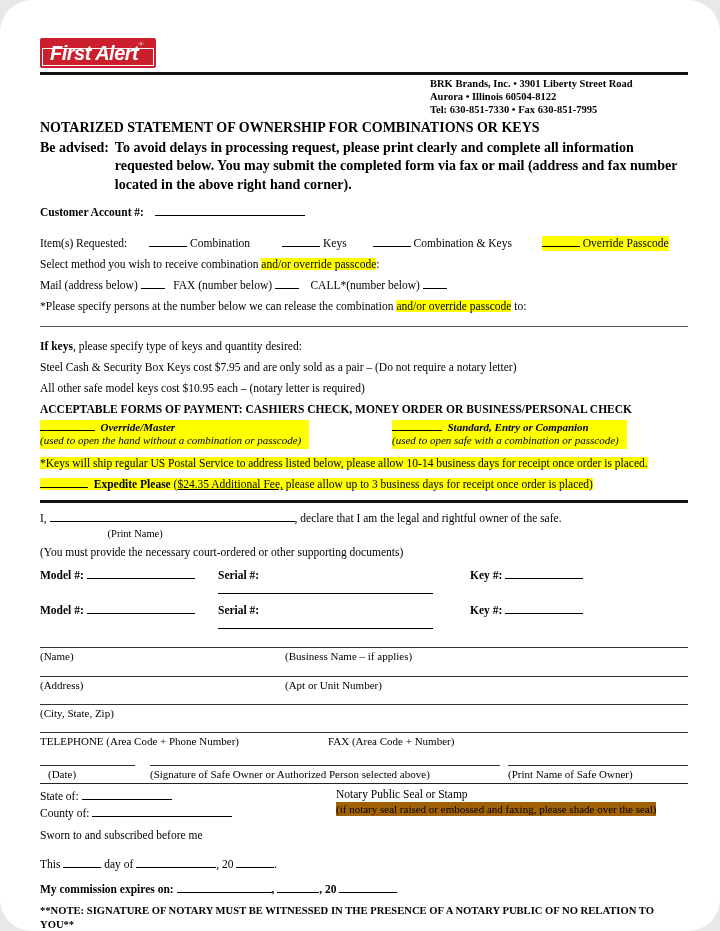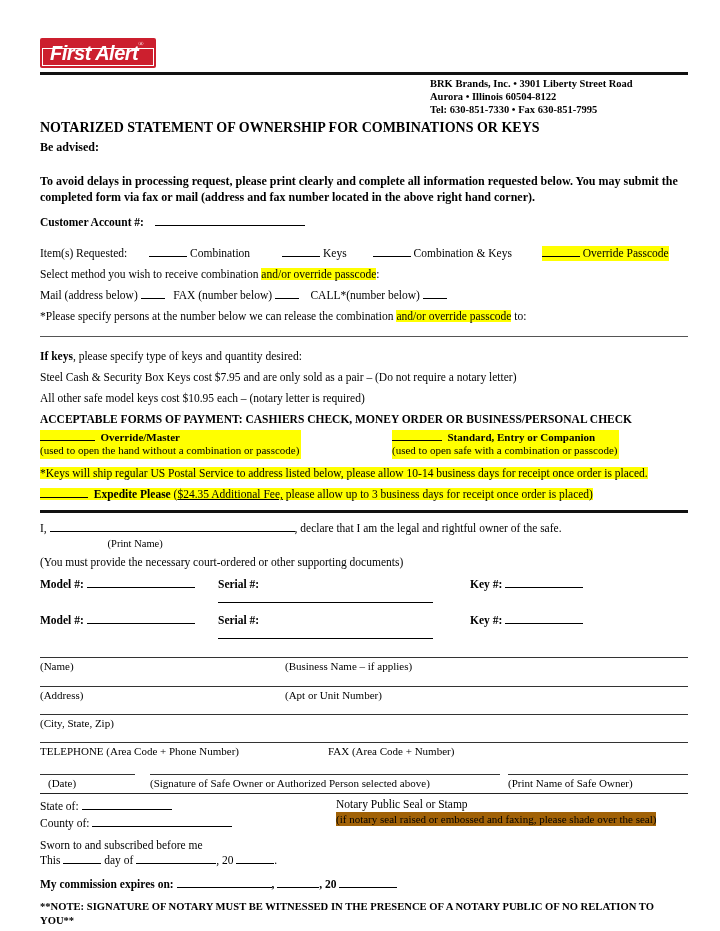--- a/index.html
+++ b/index.html
@@ -3,38 +3,39 @@
 <meta charset="utf-8">
 <title>Notarized Statement of Ownership</title>
 <style>
   * { margin:0; padding:0; box-sizing:border-box; }
   html,body { background:#e8e8e8; }
   .page {
     width:720px; height:931px; margin:0 auto; background:#ffffff;
     font-family:"Liberation Serif","DejaVu Serif",serif;
     color:#000; font-size:11.5px; line-height:1.3; overflow:hidden;
     position:relative;
+    border-radius:32px;
   }
   .content { padding:38px 32px 0 40px; }
 
   
   .logo-outer { display:inline-block; background:#cc1f2e; padding:2px; border-radius:2px; }
   .logo-inner { border:1px solid #fff; padding:1px 9px 3px 7px; }
   .logo-text {
     font-family:"Liberation Sans","DejaVu Sans",sans-serif;
     font-weight:700; font-style:italic; color:#fff; font-size:20px; letter-spacing:-0.5px;
   }
   .logo-reg { font-size:7px; vertical-align:top; color:#fff; font-style:normal; }
   .hr-thick { border-top:3px solid #111; margin-top:4px; }
   .hr-thick2 { border-top:3px solid #111; }
   .hr-thin { border-top:1.5px solid #222; }
   .addr { margin-top:2px; margin-left:auto; width:258px; font-weight:700; font-size:10.5px; line-height:1.25; }
 
   .title { margin-top:3px; text-align:left; font-weight:700; font-size:14px; }
-  .advisory { margin-top:1px; display:flex; gap:18px; font-weight:700; font-size:12px; line-height:1.35;flex-direction:column; }
+  .advisory { margin-top:1px; display:flex; gap:6px; font-weight:700; font-size:14px; line-height:1.35; }
   .advisory .adv-label { white-space:nowrap; }
 
   .row { margin-top:6px; }
   .b { font-weight:700; }
   .hl { background:#ffff00; }
   .bl { display:inline-block; height:11px; border-bottom:1px solid #000; }
   .w24{width:24px}.w38{width:38px}.w48{width:48px}.w55{width:55px}.w50{width:50px}
   .w75{width:75px}.w78{width:78px}.w90{width:90px}.w95{width:95px}.w108{width:108px}
   .w140{width:140px}.w150{width:150px}.w215{width:215px}.w245{width:245px}
   .w42{width:42px}.w58{width:58px}.w80{width:80px}
@@ -43,21 +44,21 @@
   .items-row { margin-top:16px; display:flex; align-items:baseline; }
   .items-row .gap1{width:22px}.items-row .gap2{width:32px}.items-row .gap3{width:26px}.items-row .gap4{width:30px}
   .items-row .opt { white-space:nowrap; }
 
   .write-line { margin-top:12px; border-top:1px solid #555; }
 
   .keytypes { margin-top:3px; display:flex; }
   .kt-col { font-size:11px; line-height:1.25; }
   .kt-left { width:352px; }
   .kt-right { flex:1; }
-  .kt-inner { display:inline-block; background:#ffff00; padding:0 2px 1px 0; }
+  .kt-inner { display:inline-block; background:#ffff00; padding:0 8px 1px 0;font-style:italic; }
 
   .shipnote { margin-top:7px; }
   .expedite { margin-top:6px; }
   .u { text-decoration:underline; }
 
   .decl-row { margin-top:8px; }
   .blank-labeled { display:inline-block; vertical-align:top; }
   .under-label { display:block; font-size:10.5px; margin:1px 0 0 58px; }
 
   .model-row { margin-top:6px; display:flex; align-items:baseline;justify-content:space-between; }
@@ -73,21 +74,21 @@
   .sig-line { border-top:1px solid #333; }
   .sig-label { font-size:11px; margin-top:1px; }
 
   .notary-grid { display:flex; margin-top:3px; }
   .ng-left { width:296px; }
   .ng-right { flex:1; }
   .ng-left .nrow { margin-top:2px; }
   .seal-note { display:inline-block; background:#a16207; font-size:11px; }
 
   .sworn { margin-top:7px; }
-  .thisday { margin-top:0; }
+  .thisday { margin-top:14px; }
   .commission { margin-top:10px; font-weight:700; }
   .note-line { margin-top:8px; font-weight:700; font-size:10.6px; }
 </style>
 </head>
 <body>
 
 <div class="page">
   <div class="content">
 
     <div>

